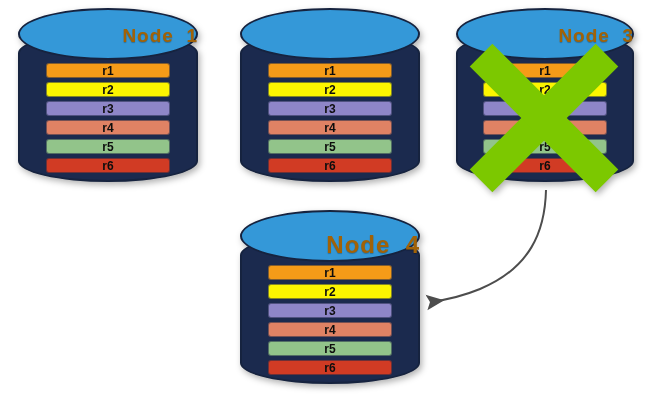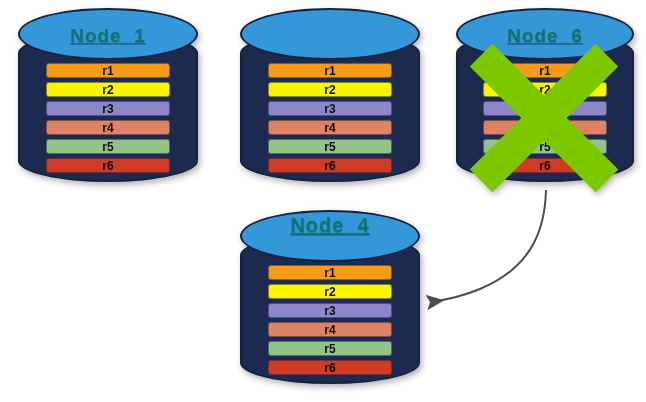--- a/index.html
+++ b/index.html
@@ -29,28 +29,27 @@
     position:absolute;
     left:0;right:0;
     background:#3498d8;
     border:2px solid #16233f;
     box-sizing:border-box;
     border-radius:50%;
   }
   .node-title{
     position:absolute;
     left:0;right:0;
-    text-align:center;
-    color:#0f766e;
+    text-align:right;
+    color:#a16207;
     font-weight:bold;
     letter-spacing:1px;
     white-space:pre;
     text-shadow:0 1px 1px rgba(0,0,0,0.25);
     pointer-events:none;
-    text-decoration:underline;
   }
   .rows{
     position:absolute;
     left:0;right:0;
     display:flex;
     flex-direction:column;
     align-items:center;
   }
   .row{
     box-sizing:border-box;
@@ -109,40 +108,40 @@
         <div class="row" style="background: rgb(142, 134, 200); width: 124px; height: 15px; font-size: 12px; margin-bottom: 4px;">r3</div>
         <div class="row" style="background: rgb(224, 130, 100); width: 124px; height: 15px; font-size: 12px; margin-bottom: 4px;">r4</div>
         <div class="row" style="background: rgb(146, 196, 138); width: 124px; height: 15px; font-size: 12px; margin-bottom: 4px;">r5</div>
         <div class="row" style="background: rgb(209, 59, 36); width: 124px; height: 15px; font-size: 12px; margin-bottom: 0px;">r6</div>
       </div>
   </div>
 
   <div class="node" id="node-3" style="left:456px;top:6px;width:178px;height:180px;">
     <div class="cyl-body" style="top:26px;height:150px;"></div>
     <div class="cyl-top" style="top:2px;height:52px;"></div>
-    <div class="node-title" style="top:19px;font-size:19px;">Node  6</div>
+    <div class="node-title" style="top:19px;font-size:19px;">Node  3</div>
     <div class="rows" style="top:57px;">
         <div class="row" style="background: rgb(245, 155, 24); width: 124px; height: 15px; font-size: 12px; margin-bottom: 4px;">r1</div>
         <div class="row" style="background: rgb(252, 245, 0); width: 124px; height: 15px; font-size: 12px; margin-bottom: 4px;">r2</div>
         <div class="row" style="background: rgb(142, 134, 200); width: 124px; height: 15px; font-size: 12px; margin-bottom: 4px;">r3</div>
         <div class="row" style="background: rgb(224, 130, 100); width: 124px; height: 15px; font-size: 12px; margin-bottom: 4px;">r4</div>
         <div class="row" style="background: rgb(146, 196, 138); width: 124px; height: 15px; font-size: 12px; margin-bottom: 4px;">r5</div>
         <div class="row" style="background: rgb(209, 59, 36); width: 124px; height: 15px; font-size: 12px; margin-bottom: 0px;">r6</div>
       </div>
 
     <div class="cross" style="left:26px;top:42px;width:124px;height:140px;">
       <div class="bar a" style="width:32px;height:178px;"></div>
       <div class="bar b" style="width:32px;height:178px;"></div>
     </div>
   </div>
 
   <div class="node" id="node-4" style="left:240px;top:208px;width:180px;height:180px;">
     <div class="cyl-body" style="top:26px;height:150px;"></div>
     <div class="cyl-top" style="top:2px;height:52px;"></div>
-    <div class="node-title" style="top:6px;font-size:20px;">Node  4</div>
+    <div class="node-title" style="top:23px;font-size:24px;">Node  4</div>
     <div class="rows" style="top:57px;">
         <div class="row" style="background: rgb(245, 155, 24); width: 124px; height: 15px; font-size: 12px; margin-bottom: 4px;">r1</div>
         <div class="row" style="background: rgb(252, 245, 0); width: 124px; height: 15px; font-size: 12px; margin-bottom: 4px;">r2</div>
         <div class="row" style="background: rgb(142, 134, 200); width: 124px; height: 15px; font-size: 12px; margin-bottom: 4px;">r3</div>
         <div class="row" style="background: rgb(224, 130, 100); width: 124px; height: 15px; font-size: 12px; margin-bottom: 4px;">r4</div>
         <div class="row" style="background: rgb(146, 196, 138); width: 124px; height: 15px; font-size: 12px; margin-bottom: 4px;">r5</div>
         <div class="row" style="background: rgb(209, 59, 36); width: 124px; height: 15px; font-size: 12px; margin-bottom: 0px;">r6</div>
       </div>
   </div>
 

